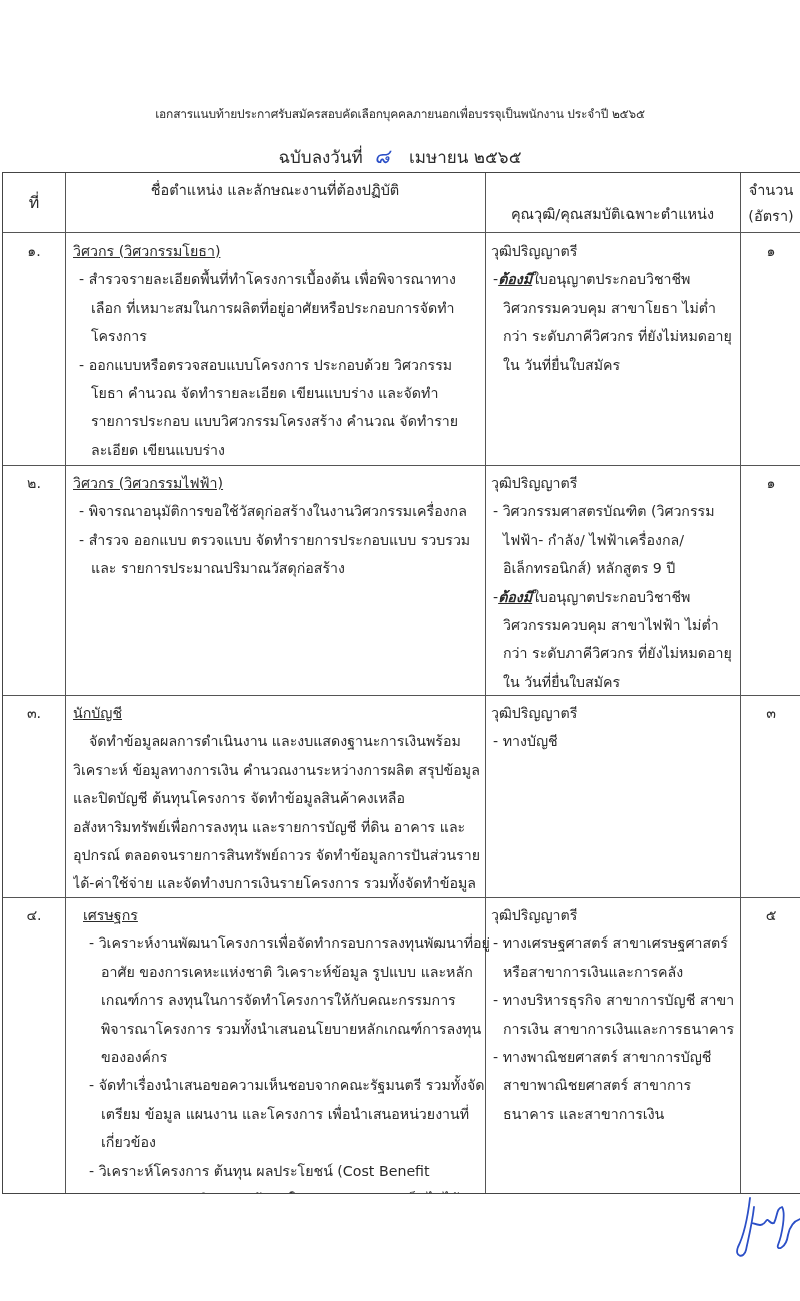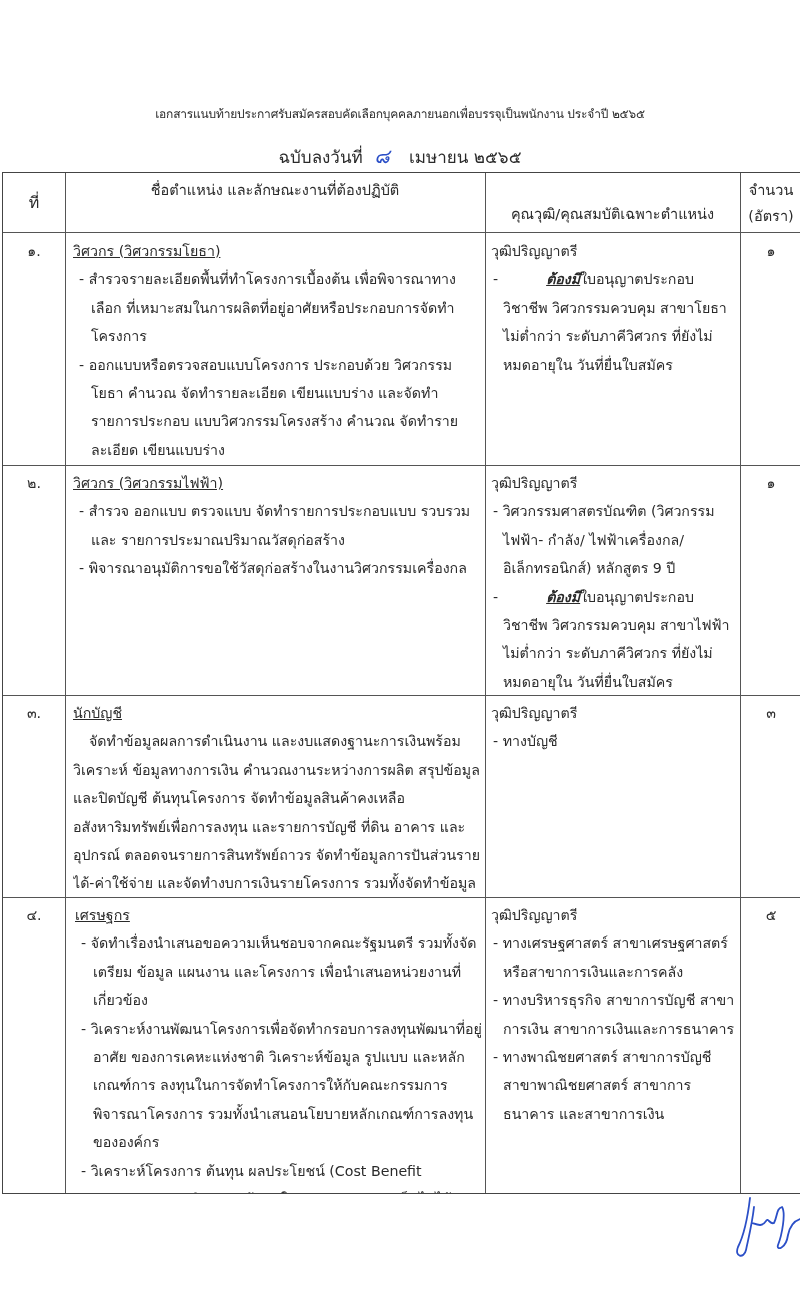--- a/index.html
+++ b/index.html
@@ -23,21 +23,21 @@
     }
     .vline { position: absolute; top: 0; bottom: 0; width: 0; border-left: 1.3px solid #555; }
     .hline { position: absolute; left: 0; right: 0; height: 0; border-top: 1.3px solid #555; }
 
     .cell { position: absolute; font-size: 14.2px; line-height: 28.4px; overflow: hidden; }
     .hdr { text-align: center; font-size: 14.5px; line-height: 26px; }
     .num { text-align: center; }
     .pos-title { text-decoration: underline; }
     .bullet { padding-left: 18px; text-indent: -12px; }
     .para { text-indent: 16px; }
-    .must { font-weight: bold; font-style: italic; text-decoration: underline; margin-left: 48px; }
+    .must { font-weight: bold; font-style: italic; text-decoration: underline; }
     .qual-item { padding-left: 12px; text-indent: -10px; }
 
     .signature { position: absolute; left: 730px; top: 1195px; width: 75px; height: 70px; }
   </style>
 </head>
 <body>
 
 <div class="title">เอกสารแนบท้ายประกาศรับสมัครสอบคัดเลือกบุคคลภายนอกเพื่อบรรจุเป็นพนักงาน ประจำปี ๒๕๖๕</div>
 <div class="subtitle">
   <span>ฉบับลงวันที่</span>
@@ -76,46 +76,46 @@
   </div>
   <div class="cell" style="left:488px;top:64px;width:245px;height:226px">
     <div>วุฒิปริญญาตรี</div>
     <div class="qual-item">-<span class="must">ต้องมี</span><span>ใบอนุญาตประกอบวิชาชีพ วิศวกรรมควบคุม สาขาโยธา ไม่ต่ำกว่า ระดับภาคีวิศวกร ที่ยังไม่หมดอายุใน วันที่ยื่นใบสมัคร</span></div>
   </div>
   <div class="cell num" style="left:737px;top:64px;width:62px">๑</div>
 
   <div class="cell num" style="left:0;top:296px;width:62px">๒.</div>
   <div class="cell" style="left:70px;top:296px;width:408px;height:224px">
     <div class="pos-title">วิศวกร (วิศวกรรมไฟฟ้า)</div>
+    <div class="bullet">- พิจารณาอนุมัติการขอใช้วัสดุก่อสร้างในงานวิศวกรรมเครื่องกล</div>
     <div class="bullet">- สำรวจ ออกแบบ ตรวจแบบ จัดทำรายการประกอบแบบ รวบรวมและ รายการประมาณปริมาณวัสดุก่อสร้าง</div>
-    <div class="bullet">- พิจารณาอนุมัติการขอใช้วัสดุก่อสร้างในงานวิศวกรรมเครื่องกล</div>
   </div>
   <div class="cell" style="left:488px;top:296px;width:245px;height:224px">
     <div>วุฒิปริญญาตรี</div>
     <div class="qual-item">- วิศวกรรมศาสตรบัณฑิต (วิศวกรรมไฟฟ้า- กำลัง/ ไฟฟ้าเครื่องกล/อิเล็กทรอนิกส์) หลักสูตร 9 ปี</div>
     <div class="qual-item">-<span class="must">ต้องมี</span><span>ใบอนุญาตประกอบวิชาชีพ วิศวกรรมควบคุม สาขาไฟฟ้า ไม่ต่ำกว่า ระดับภาคีวิศวกร ที่ยังไม่หมดอายุใน วันที่ยื่นใบสมัคร</span></div>
   </div>
   <div class="cell num" style="left:737px;top:296px;width:62px">๑</div>
 
   <div class="cell num" style="left:0;top:526px;width:62px">๓.</div>
   <div class="cell" style="left:70px;top:526px;width:408px;height:196px">
     <div class="pos-title">นักบัญชี</div>
     <div class="para">จัดทำข้อมูลผลการดำเนินงาน และงบแสดงฐานะการเงินพร้อมวิเคราะห์ ข้อมูลทางการเงิน คำนวณงานระหว่างการผลิต สรุปข้อมูล และปิดบัญชี ต้นทุนโครงการ จัดทำข้อมูลสินค้าคงเหลือ อสังหาริมทรัพย์เพื่อการลงทุน และรายการบัญชี ที่ดิน อาคาร และอุปกรณ์ ตลอดจนรายการสินทรัพย์ถาวร จัดทำข้อมูลการปันส่วนรายได้-ค่าใช้จ่าย และจัดทำงบการเงินรายโครงการ รวมทั้งจัดทำข้อมูลและงบการเงินกองทุน และมูลนิธิ</div>
   </div>
   <div class="cell" style="left:488px;top:526px;width:245px;height:196px">
     <div>วุฒิปริญญาตรี</div>
     <div class="qual-item">- ทางบัญชี</div>
   </div>
   <div class="cell num" style="left:737px;top:526px;width:62px">๓</div>
 
   <div class="cell num" style="left:0;top:728px;width:62px">๔.</div>
-  <div class="cell" style="left:72px;top:728px;width:408px;height:292px">
+  <div class="cell" style="left:80px;top:728px;width:408px;height:292px">
     <div class="pos-title">เศรษฐกร</div>
+    <div class="bullet">- วิเคราะห์งานพัฒนาโครงการเพื่อจัดทำกรอบการลงทุนพัฒนาที่อยู่อาศัย ของการเคหะแห่งชาติ วิเคราะห์ข้อมูล รูปแบบ และหลักเกณฑ์การ ลงทุนในการจัดทำโครงการให้กับคณะกรรมการพิจารณาโครงการ รวมทั้งนำเสนอนโยบายหลักเกณฑ์การลงทุนขององค์กร</div>
     <div class="bullet">- จัดทำเรื่องนำเสนอขอความเห็นชอบจากคณะรัฐมนตรี รวมทั้งจัดเตรียม ข้อมูล แผนงาน และโครงการ เพื่อนำเสนอหน่วยงานที่เกี่ยวข้อง</div>
-    <div class="bullet">- วิเคราะห์งานพัฒนาโครงการเพื่อจัดทำกรอบการลงทุนพัฒนาที่อยู่อาศัย ของการเคหะแห่งชาติ วิเคราะห์ข้อมูล รูปแบบ และหลักเกณฑ์การ ลงทุนในการจัดทำโครงการให้กับคณะกรรมการพิจารณาโครงการ รวมทั้งนำเสนอนโยบายหลักเกณฑ์การลงทุนขององค์กร</div>
     <div class="bullet">- วิเคราะห์โครงการ ต้นทุน ผลประโยชน์ (Cost Benefit Analysis) ประเมินความคุ้มค่าในการลงทุน ความเป็นไปได้ของโครงการ ทั้งด้านเศรษฐศาสตร์และการเงิน ติดตามผลการศึกษา วิเคราะห์ วิจัย</div>
   </div>
   <div class="cell" style="left:488px;top:728px;width:245px;height:292px">
     <div>วุฒิปริญญาตรี</div>
     <div class="qual-item">- ทางเศรษฐศาสตร์ สาขาเศรษฐศาสตร์ หรือสาขาการเงินและการคลัง</div>
     <div class="qual-item">- ทางบริหารธุรกิจ สาขาการบัญชี สาขาการเงิน สาขาการเงินและการธนาคาร</div>
     <div class="qual-item">- ทางพาณิชยศาสตร์ สาขาการบัญชี สาขาพาณิชยศาสตร์ สาขาการธนาคาร และสาขาการเงิน</div>
   </div>
   <div class="cell num" style="left:737px;top:728px;width:62px">๕</div>
 </div>

